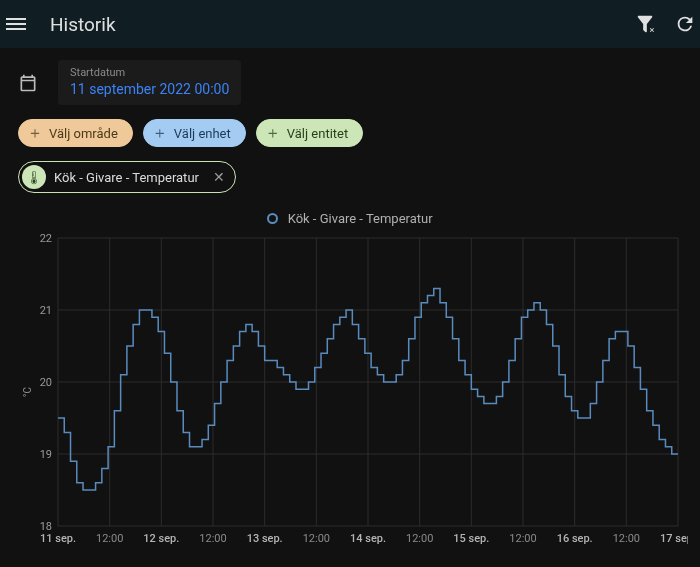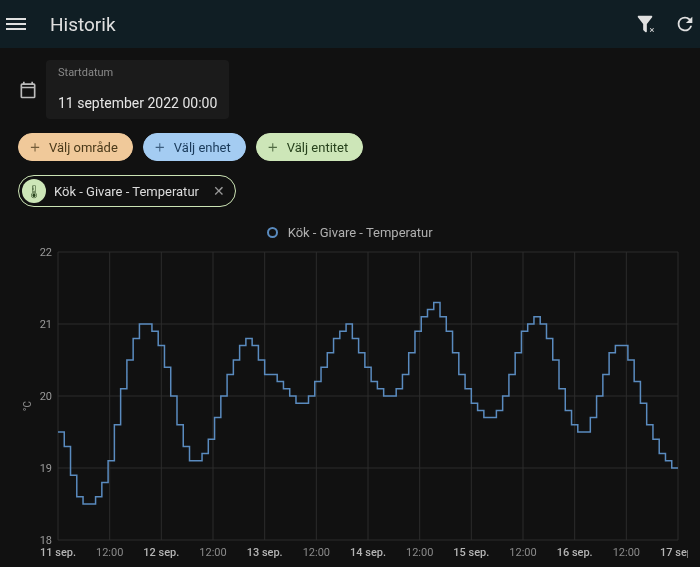--- a/index.html
+++ b/index.html
@@ -16,28 +16,28 @@
     display: flex;
     align-items: center;
     padding: 0 4px;
   }
   .menu-icon { width: 24px; height: 24px; cursor: pointer; display:flex; flex-direction:column; justify-content:space-around; padding:4px 2px;}
   .menu-icon span { display:block; height:2px; background:#e0e0e0; }
   .title { font-size: 19px; font-weight:400; margin-left: 22px; flex:1;}
   .top-actions { display:flex; gap:18px; align-items:center;}
   .filter-icon, .refresh-icon { width:22px; height:22px; cursor:pointer; fill:#e0e0e0;}
   .content { padding: 12px 18px 0 18px; }
-  .date-row { display:flex; align-items:center; gap:4px; }
+  .date-row { display:flex; align-items:center; gap:16px; }
   .cal-icon { width:20px; height:20px; fill:#bcbcbc; margin-right:4px;}
   .date-field {
     background:#1b1b1b; border-radius:4px; padding:6px 12px 8px 12px;
     min-width:170px; cursor:pointer;
   }
   .date-field .lbl { font-size:11px; color:#8a8a8a; }
-  .date-field .val { font-size:14px; color:#e5e5e5; margin-top:16px;}
+  .date-field .val { font-size:14px; color:#3b82f6; margin-top:2px;}
   .chips-row { display:flex; gap:10px; margin-top:14px; flex-wrap:wrap;}
   .chip {
     display:inline-flex; align-items:center; gap:6px;
     border-radius:18px; padding:5px 14px 5px 8px;
     font-size:13px; cursor:pointer;
     border:1px solid rgba(255,255,255,0.15);
   }
   .chip .plus { font-size:16px; line-height:1; opacity:0.75;}
   .chip-orange { background:#f0c99a; color:#4a3a1a; border-color:#f0c99a;}
   .chip-blue   { background:#a4ccf2; color:#1a3a5a; border-color:#a4ccf2;}

